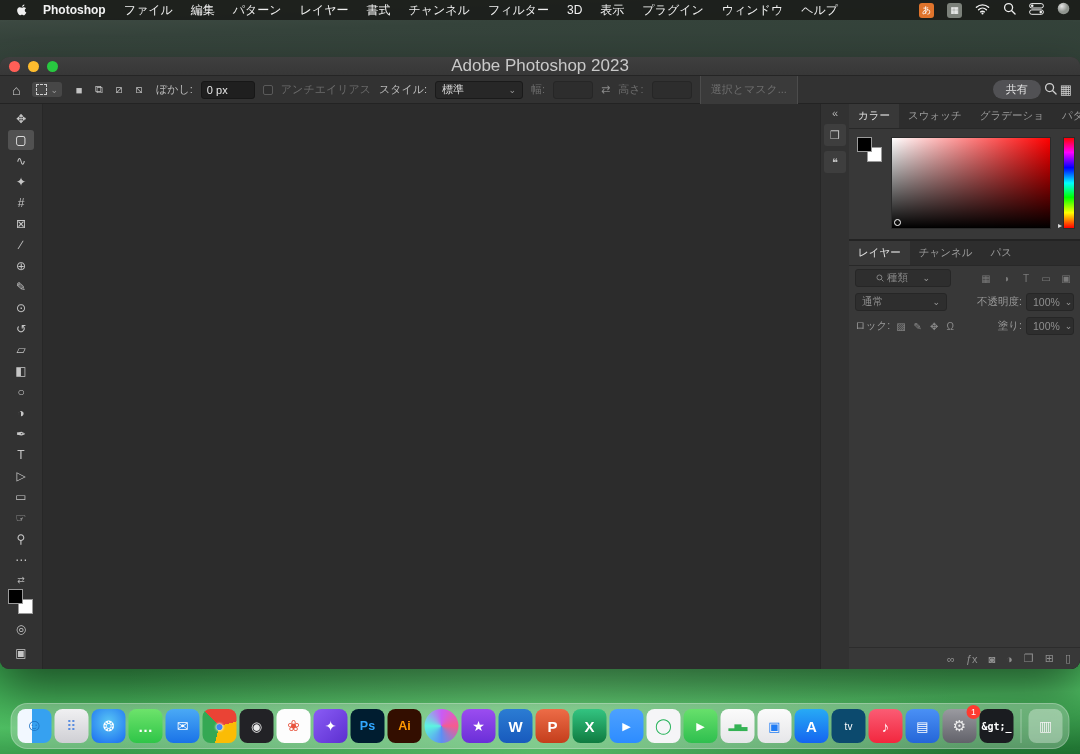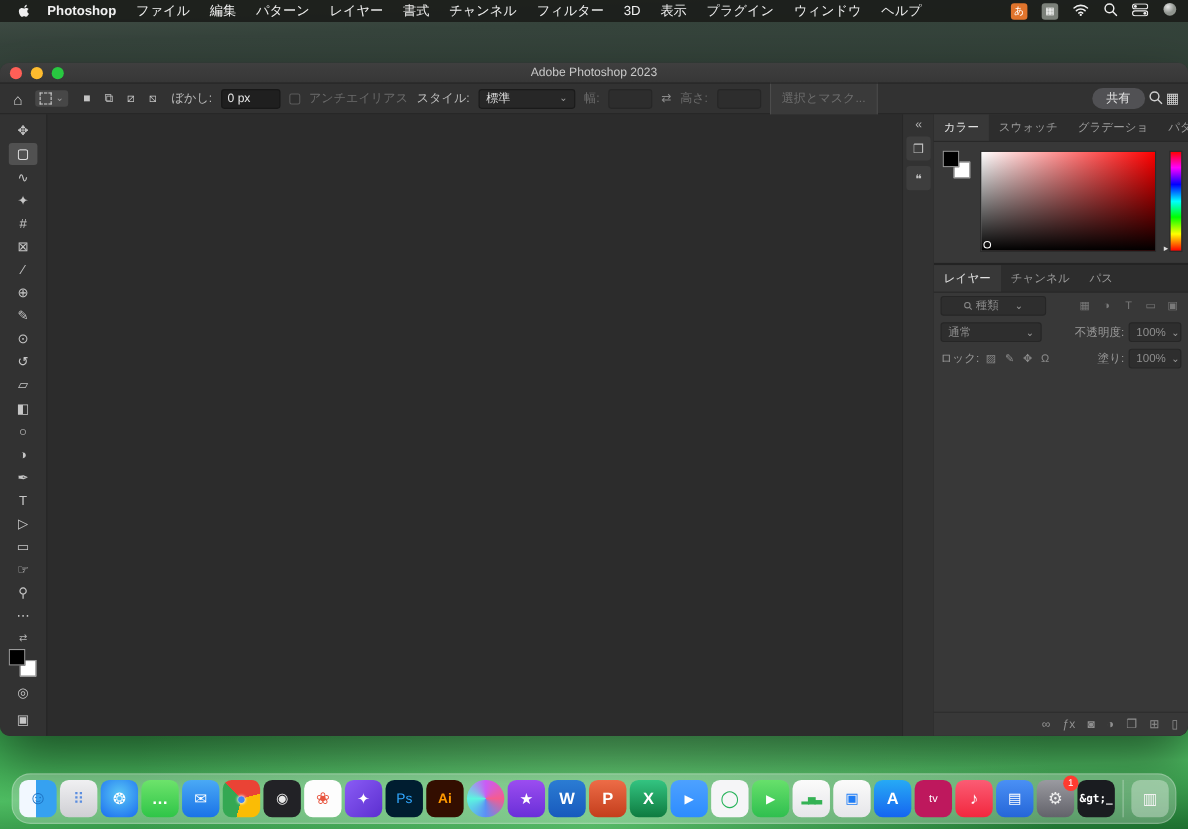--- a/index.html
+++ b/index.html
@@ -21,21 +21,21 @@
   .badge-gray{width:15px;height:15px;border-radius:3px;background:#7c817a;color:#fff;font-size:9px;
     display:flex;align-items:center;justify-content:center}
   
   .ps-window{position:absolute;top:57px;left:0;width:1080px;height:612px;z-index:2;background:#323232;
     border-radius:9px;box-shadow:0 22px 50px rgba(0,0,0,.5);overflow:hidden;display:flex;flex-direction:column}
   .titlebar{height:19px;background:linear-gradient(#3f3f3f,#373737);border-bottom:1px solid #252525;
     position:relative;display:flex;align-items:center;flex:0 0 19px}
   .traffic{display:flex;gap:8px;margin-left:9px;z-index:2}
   .tl{width:11px;height:11px;border-radius:50%}
   .tl.red{background:#ff5f57}.tl.yel{background:#febc2e}.tl.grn{background:#28c840}
-  .wtitle{position:absolute;left:0;right:0;text-align:center;font-size:11px;color:#c9c9c9}
+  .wtitle{position:absolute;left:0;right:0;text-align:center;font-size:17px;color:#c9c9c9}
   
   .optionsbar{height:28px;flex:0 0 28px;background:#323232;border-bottom:1px solid #232323;
     display:flex;align-items:center;gap:8px;padding:0 8px;font-size:11px;color:#bdbdbd}
   .ob-home{font-size:14px;color:#d0d0d0;padding:0 4px}
   .ob-toolpick{display:flex;align-items:center;gap:3px;padding:2px 4px;background:#474747;border-radius:3px}
   .dashed-sq{width:11px;height:11px;border:1px dashed #cfcfcf}
   .caret{font-size:9px;color:#9a9a9a}
   .ob-modes{display:flex;gap:2px}
   .ob-mode{width:18px;height:18px;display:flex;align-items:center;justify-content:center;color:#c3c3c3;font-size:11px;border-radius:2px}
   .ob-field{height:18px;background:#1f1f1f;border:1px solid #171717;border-radius:3px;color:#e6e6e6;
@@ -111,34 +111,34 @@
   .di-finder{background:linear-gradient(90deg,#f2f8ff 0 44%,#36a1f0 44%);color:#1b6fc0;font-size:17px}
   .di-launchpad{background:linear-gradient(180deg,#f0f0f2,#cfcfd4);color:#5a8de0;font-size:14px}
   .di-safari{background:radial-gradient(circle at 50% 38%,#59c6f5,#1a6cf0);color:#fff;font-size:14px}
   .di-messages{background:linear-gradient(180deg,#6de36b,#2fc548);color:#fff;font-weight:bold;font-size:15px}
   .di-mail{background:linear-gradient(180deg,#4aa9f5,#1a73e8);color:#fff;font-size:14px}
   .di-chrome{background:conic-gradient(from -45deg,#ea4335 0 120deg,#fbbc05 0 240deg,#34a853 0 360deg);
     color:#4285f4;font-size:14px;text-shadow:0 0 3px #fff,0 0 3px #fff}
   .di-photobooth{background:#222226;color:#e8e8e8;font-size:13px}
   .di-photos{background:#fdfdfd;color:#e8553f;font-size:15px}
   .di-pixelmator{background:linear-gradient(135deg,#8a5cf5,#5c2fd0);color:#fff;font-size:14px}
-  .di-photoshop{background:#001d30;color:#31a8ff;font-size:12.5px;font-weight:normal}
+  .di-photoshop{background:#001d30;color:#31a8ff;font-size:12.5px;font-weight:bold}
   .di-illustrator{background:#330e00;color:#ff9a00;font-size:12.5px;font-weight:bold}
   .di-finalcut{background:conic-gradient(#c95cf5,#f55c8f,#5c8ff5,#5cf5e0,#c95cf5);border-radius:50%;color:#fff;font-size:12px}
   .di-imovie{background:linear-gradient(180deg,#9b4df0,#6a2fd8);color:#fff;font-size:14px}
   .di-word{background:linear-gradient(180deg,#2b7cd3,#185abd);color:#fff;font-weight:bold}
   .di-powerpoint{background:linear-gradient(180deg,#ed6c47,#c43e1c);color:#fff;font-weight:bold}
   .di-excel{background:linear-gradient(180deg,#33c481,#0f7b40);color:#fff;font-weight:bold}
   .di-zoom{background:linear-gradient(180deg,#4da1ff,#2d8cff);color:#fff;font-size:11px}
   .di-webex{background:#f5f5f7;color:#27b35a;font-size:15px;font-weight:bold}
   .di-facetime{background:linear-gradient(180deg,#67e06b,#2fbf4f);color:#fff;font-size:11px}
   .di-numbers{background:linear-gradient(180deg,#fbfbfb,#e6e6e9);color:#34b254;font-size:9px;letter-spacing:-1px}
   .di-keynote{background:linear-gradient(180deg,#fbfbfb,#e6e6e9);color:#1f7cf5;font-size:13px}
   .di-appstore{background:linear-gradient(180deg,#27aaf5,#1565f0);color:#fff;font-weight:bold}
-  .di-appletv{background:#be185d;color:#fff;font-size:10px;font-weight:normal}
+  .di-appletv{background:#0c4a6e;color:#fff;font-size:10px;font-weight:normal}
   .di-music{background:linear-gradient(180deg,#fb5c74,#f2273e);color:#fff}
   .di-books{background:linear-gradient(180deg,#4a90f5,#2566d8);color:#fff;font-size:13px}
   .di-settings{background:linear-gradient(180deg,#9a9aa0,#62626a);color:#eee}
   .di-terminal{background:#1a1c20;color:#fff;font-family:"DejaVu Sans Mono",monospace;font-size:10px;font-weight:bold}
   .di-trash{background:rgba(255,255,255,.32);color:#f2f2f2;font-size:14px}
 </style>
 </head>
 <body>
 
 <div class="wallpaper"></div>

